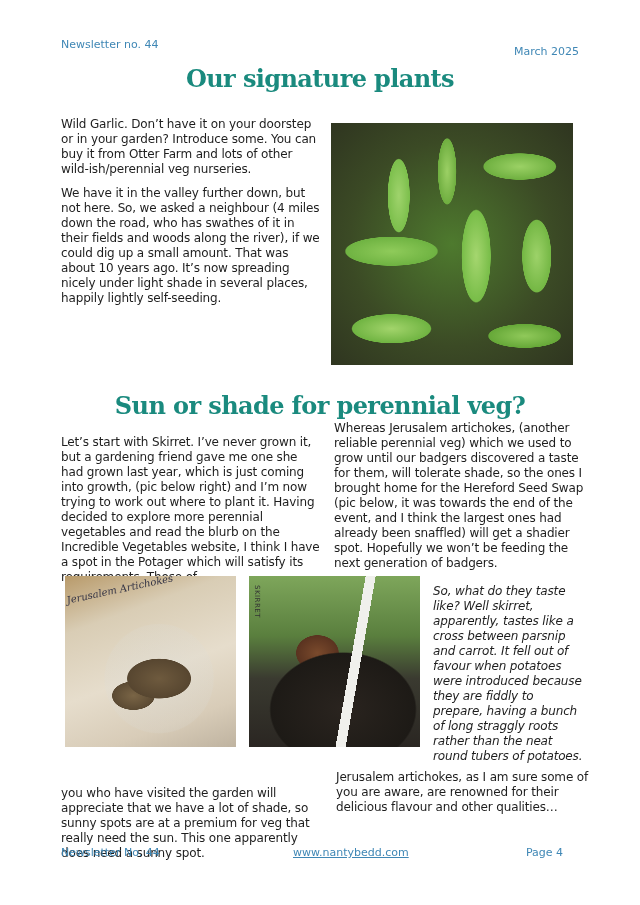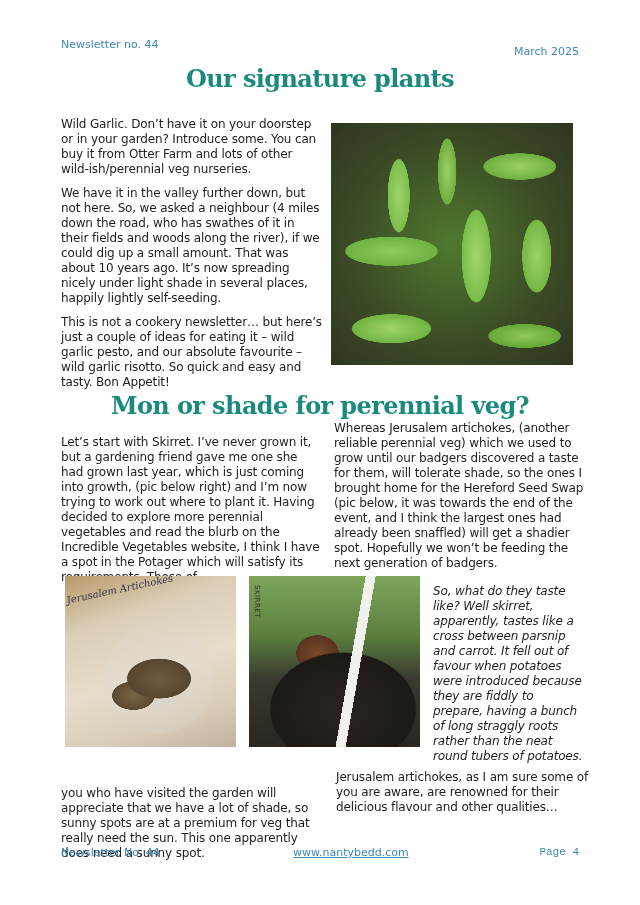--- a/index.html
+++ b/index.html
@@ -12,21 +12,21 @@
        font-family:"DejaVu Serif", serif; font-weight:bold; color:#1a8a7e;
        font-size:24px; letter-spacing:-0.6px; }
   h1.t1 { top:64px; }
   h1.t2 { top:391px; }
   .txt { position:absolute; font-size:12px; line-height:15px; letter-spacing:-0.15px; }
   .txt p { margin:0 0 9px 0; }
   .photo { position:absolute; overflow:hidden; }
   .ftr { position:absolute; top:846px; font-size:11px; color:#3f87b5; }
   .ftr.left { left:61px; }
   .ftr.center { left:268px; text-decoration:underline;margin-left:25px; }
-  .ftr.right { right:61px;font-family:Liberation Mono, monospace; }
+  .ftr.right { right:77px; }
 
   
   .garlic {
     left:331px; top:123px; width:242px; height:242px;
     background:
       radial-gradient(ellipse 18px 60px at 28% 30%, #9fd36c 0%, #7cbf4c 60%, transparent 62%),
       radial-gradient(ellipse 70px 22px at 25% 53%, #8fcb5a 0%, #6fb342 65%, transparent 67%),
       radial-gradient(ellipse 22px 70px at 60% 55%, #a5d66f 0%, #78bd48 65%, transparent 67%),
       radial-gradient(ellipse 55px 20px at 78% 18%, #9bd165 0%, #6fb040 65%, transparent 67%),
       radial-gradient(ellipse 22px 55px at 85% 55%, #9dd269 0%, #74b744 65%, transparent 67%),
@@ -62,26 +62,25 @@
 <body>
 
 <div class="hdr left">Newsletter no. 44</div>
 <div class="hdr right">March 2025</div>
 
 <h1 class="t1">Our signature plants</h1>
 
 <div class="txt" style="left:61px; top:117px; width:262px;">
   <p>Wild Garlic.  Don’t have it on your doorstep or in your garden?  Introduce some. You can buy it from Otter Farm and lots of other wild-ish/perennial veg nurseries.</p>
   <p>We have it in the valley further down, but not here.  So, we asked a neighbour (4 miles down the road, who has swathes of it in their fields and woods along the river), if we could dig up a small amount.  That was about 10 years ago.  It’s now spreading nicely under light shade in several places, happily lightly self-seeding.</p>
-  <p>This is not a cookery newsletter… but here’s just a couple of ideas for eating it – wild garlic pesto, and our absolute favourite – wild garlic risotto.  So quick and easy and tasty.  Bon Appetit!</p>
 </div>
 
 <div class="photo garlic"></div>
 
-<h1 class="t2">Mon or shade for perennial veg?</h1>
+<h1 class="t2">Sun or shade for perennial veg?</h1>
 
 <div class="txt" style="left:61px; top:435px; width:262px;">
   <p>Let’s start with Skirret. I’ve never grown it, but a gardening friend gave me one she had grown last year, which is just coming into growth, (pic below right) and I’m now trying to work out where to plant it.  Having decided to explore more perennial vegetables and read the blurb on the Incredible Vegetables website, I think I have a spot in the Potager which will satisfy its requirements.  Those of</p>
 </div>
 
 <div class="txt" style="left:334px; top:421px; width:262px;">
   <p>Whereas Jerusalem artichokes, (another reliable perennial veg) which we used to grow until our badgers discovered a taste for them, will tolerate shade, so the ones I brought home for the Hereford Seed Swap (pic below, it was towards the end of the event, and I think the largest ones had already been snaffled) will get a shadier spot. Hopefully we won’t be feeding the next generation of badgers.</p>
 </div>
 
 <div class="photo artichoke">

